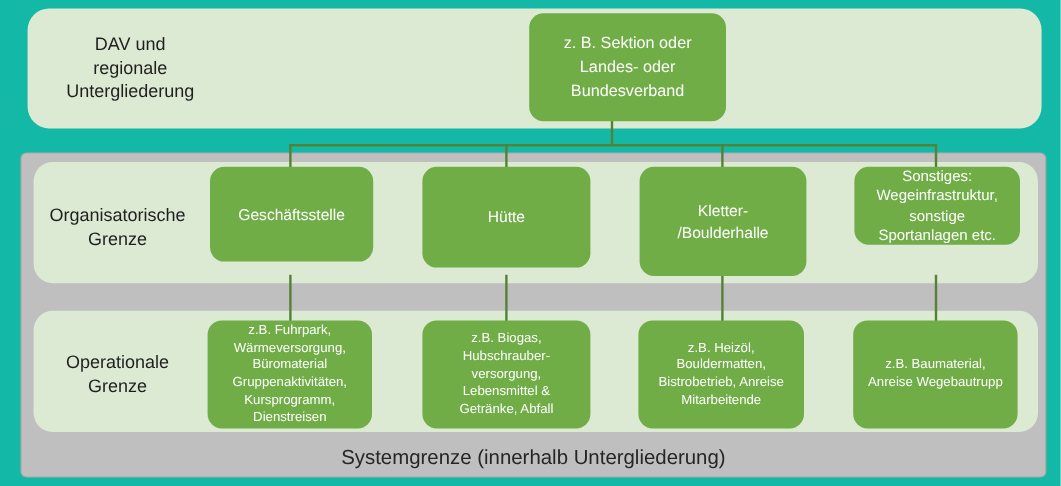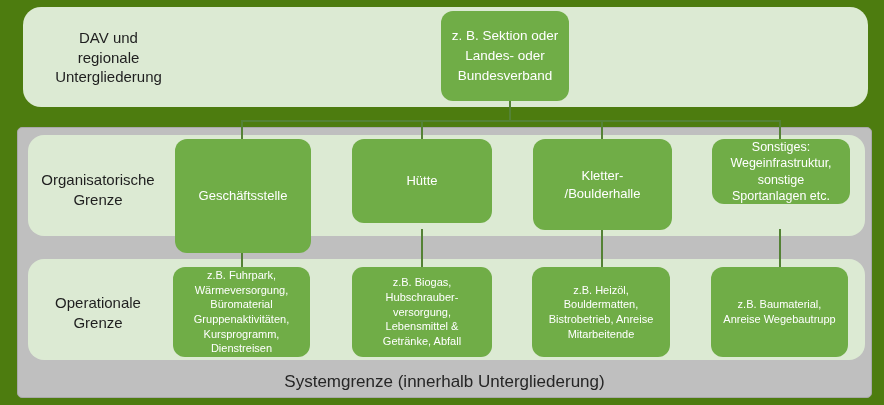--- a/index.html
+++ b/index.html
@@ -1,17 +1,17 @@
 <!DOCTYPE html>
 <html style="--box-green: #70ad47; --panel-light-green: #dcead3; --band-gray: #bfbfbf; --connector-green: #548235;"><head>
 <meta charset="utf-8">
 <style>
   html,body { margin:0; padding:0; background:#ffffff; }
   .stage {
-    position:relative; width:884px; height:405px; background:#4d7c0f;
+    position:relative; width:884px; height:405px; background:#14b8a6;
     font-family:"Liberation Sans", sans-serif; overflow:hidden;
   }
   .panel {
     position:absolute; background:var(--panel-light-green,#dcead3);
     border-radius:18px;
   }
   .band {
     position:absolute; left:17px; top:127px; width:855px; height:271px;
     background:var(--band-gray,#bfbfbf); border:1px solid #a9a9a9;
     border-radius:5px; box-sizing:border-box;
@@ -67,27 +67,27 @@
   </div>
   <div class="label" style="left:18px; top:170px; width:160px;">
     <span>Organisatorische
 Grenze</span>
   </div>
   <div class="label" style="left:18px; top:293px; width:160px;">
     <span>Operationale
 Grenze</span>
   </div>
 
-  <div class="gbox f-root" style="left:441px; top:11px; width:128px; height:90px;align-items:center;">
+  <div class="gbox f-root" style="left:441px; top:11px; width:164px; height:90px;align-items:center;">
     <span>z. B. Sektion oder
 Landes- oder
 Bundesverband</span>
   </div>
 
-  <div class="gbox f-org" style="left:175px; top:139px; width:136px; height:114px;">
+  <div class="gbox f-org" style="left:175px; top:139px; width:136px; height:79px;">
     <span>Geschäftsstelle</span>
   </div>
   <div class="gbox f-org" style="left:352px; top:139px; width:140px; height:84px;">
     <span>Hütte</span>
   </div>
   <div class="gbox f-org" style="left:533px; top:139px; width:139px; height:91px;">
     <span>Kletter-
 /Boulderhalle</span>
   </div>
   <div class="gbox f-org-s" style="left:712px; top:139px; width:138px; height:65px;">
@@ -98,21 +98,21 @@
   </div>
 
   <div class="gbox f-op" style="left:173px; top:267px; width:137px; height:90px;">
     <span>z.B. Fuhrpark,
 Wärmeversorgung,
 Büromaterial
 Gruppenaktivitäten,
 Kursprogramm,
 Dienstreisen</span>
   </div>
-  <div class="gbox f-op" style="left:352px; top:267px; width:140px; height:90px;border-radius:11px;">
+  <div class="gbox f-op" style="left:352px; top:267px; width:140px; height:90px;">
     <span>z.B. Biogas,
 Hubschrauber-
 versorgung,
 Lebensmittel &amp;
 Getränke, Abfall</span>
   </div>
   <div class="gbox f-op" style="left:711px; top:267px; width:137px; height:90px;">
     <span>z.B. Baumaterial,
 Anreise Wegebautrupp</span>
   </div>

